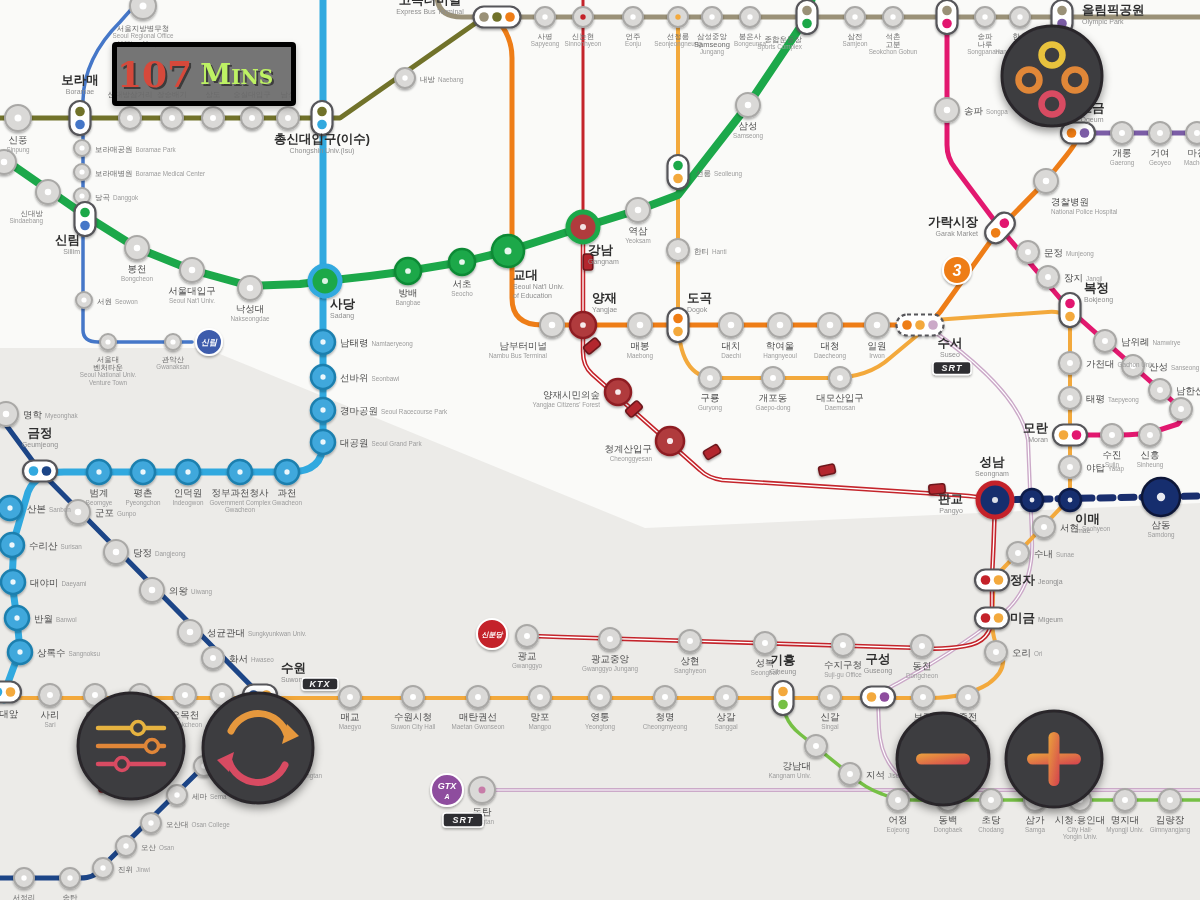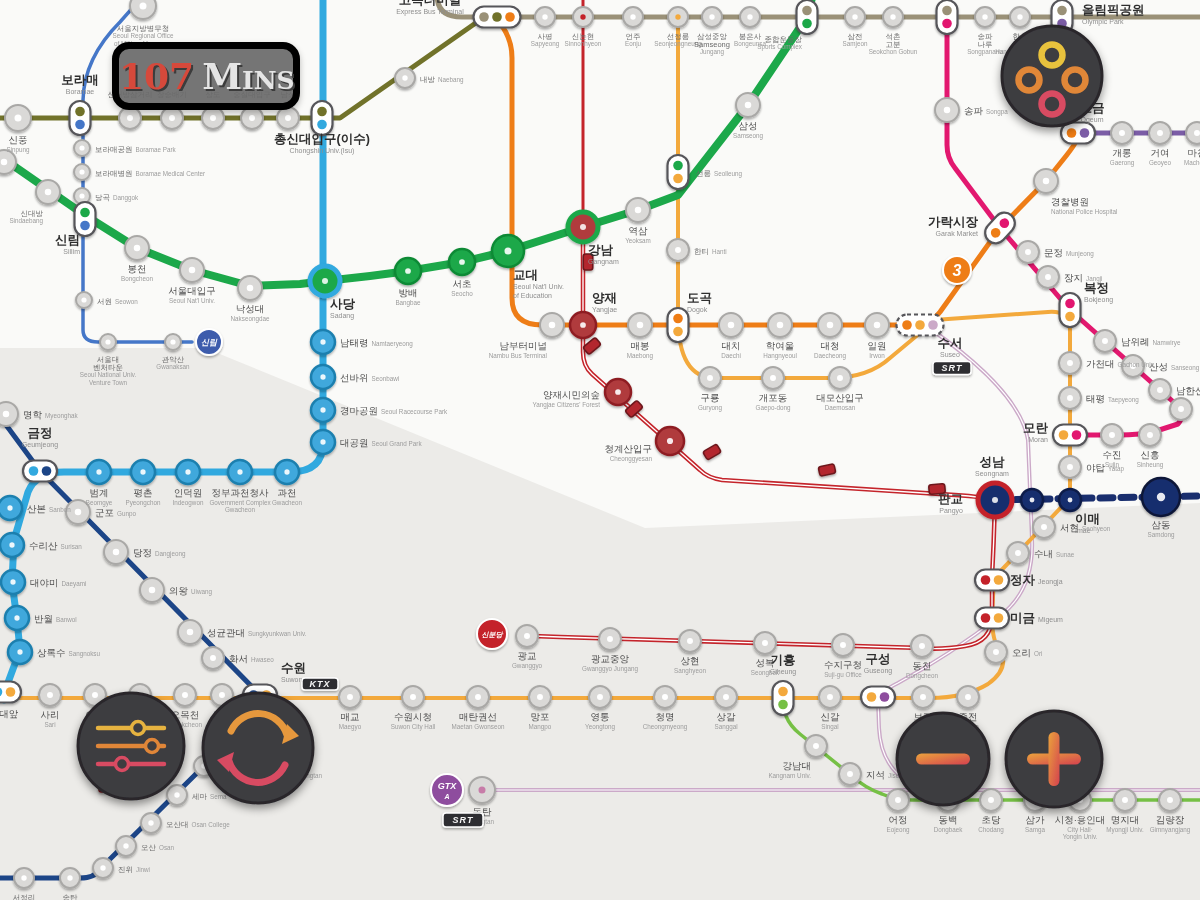--- a/index.html
+++ b/index.html
@@ -6,26 +6,26 @@
   #screen{position:relative;width:1200px;height:900px;overflow:hidden;background:#FAFAF8;
           font-family:"Liberation Sans",sans-serif;}
   svg{position:absolute;left:0;top:0;}
   svg text{font-family:"Liberation Sans",sans-serif;}
   .lk{font-size:9.5px;fill:#4F4F4F;}
   .lk.b{font-size:12.5px;font-weight:bold;fill:#2E2E2E;}
   .lk.sm{font-size:7.5px;fill:#6A6A6A;}
   .le{font-size:6.3px;fill:#9C9C9C;}
   .le.b{font-size:7px;fill:#8F8F8F;}
   #time-badge{position:absolute;left:112px;top:42px;width:174px;height:54px;background:rgba(106,106,106,.93);
-      border:7px solid #000000;border-radius:17px;display:flex;align-items:center;justify-content:flex-start;
+      border:5px solid #000000;border-radius:4px;display:flex;align-items:center;justify-content:flex-start;
       box-shadow:0 3px 6px rgba(0,0,0,.25);gap:8px;}
   #time-badge .num{font-family:"DejaVu Serif",serif;font-size:36px;font-weight:bold;color:#D6493B;
       text-shadow:2px 2px 0 #3c3c3c;}
-  #time-badge .unit{font-family:"DejaVu Serif",serif;font-variant:small-caps;font-size:36px;font-weight:bold;
-      color:#e5e5e5;text-shadow:2px 2px 0 #3c3c3c;}
+  #time-badge .unit{font-family:"DejaVu Serif",serif;font-variant:small-caps;font-size:28px;font-weight:bold;
+      color:#bef264;text-shadow:2px 2px 0 #3c3c3c;}
 </style>
 </head>
 <body>
 
 <div id="screen">
   <svg id="map" width="1200" height="900" viewBox="0 0 1200 900">
     <defs>
       <filter id="ds1" x="-40%" y="-40%" width="180%" height="180%">
         <feDropShadow dx="0" dy="1.6" stdDeviation="1.3" flood-color="#000" flood-opacity="0.33"></feDropShadow>
       </filter>

